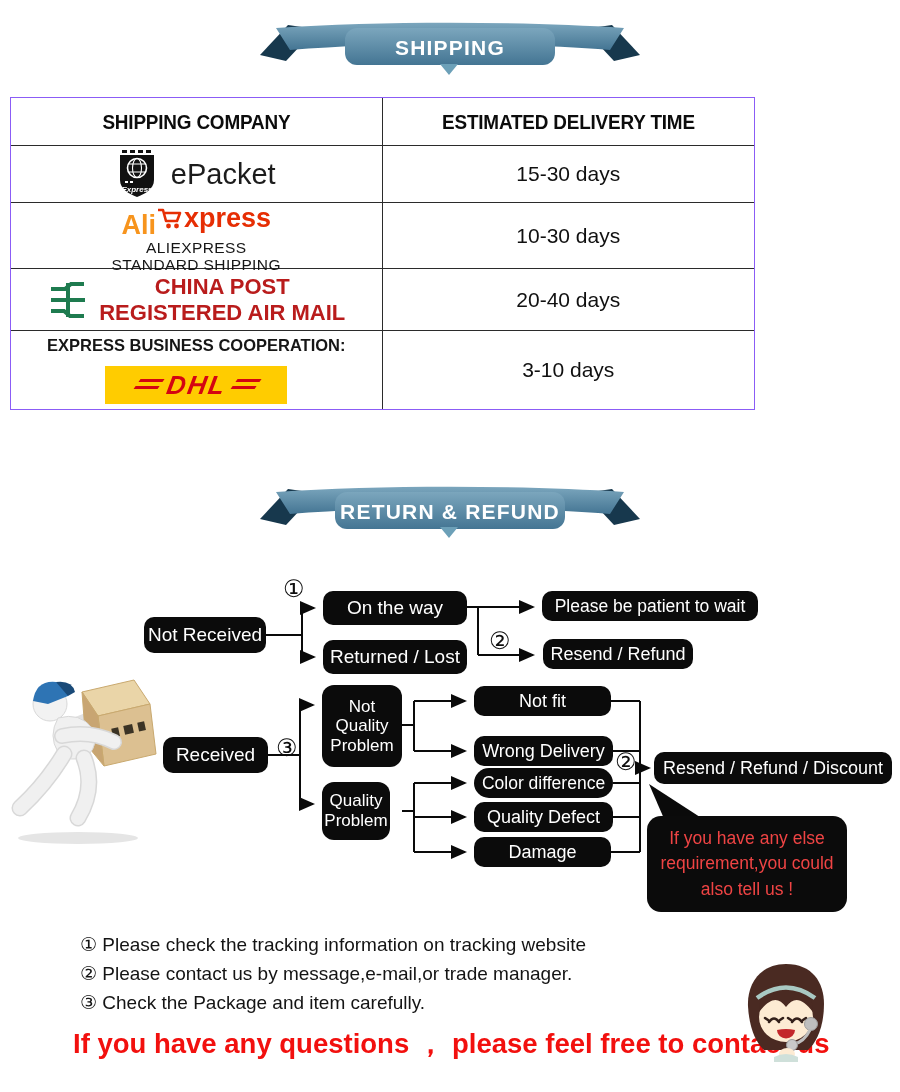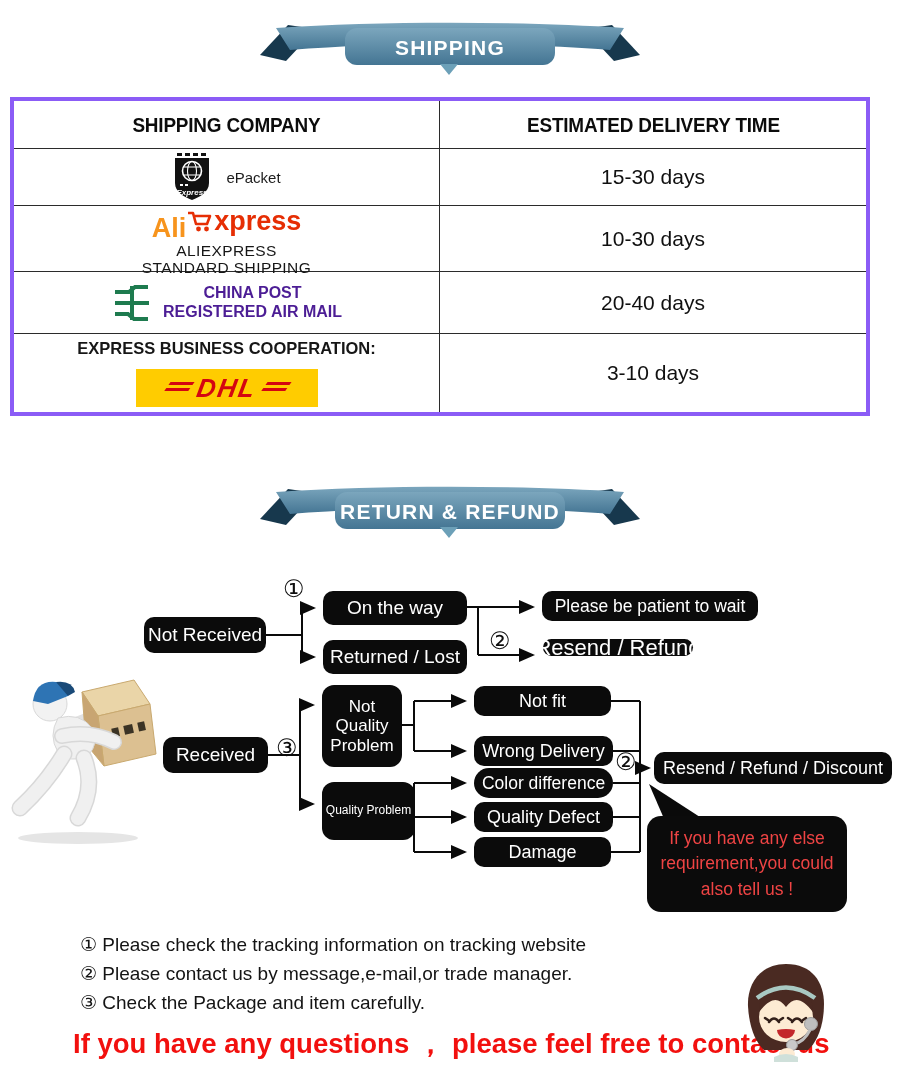--- a/index.html
+++ b/index.html
@@ -7,37 +7,37 @@
         font-family:"Liberation Sans","DejaVu Sans",sans-serif;color:#111;}
 
   
   .ribbon{position:absolute;width:384px;height:48px;}
   .ribbon text{fill:#fff;font-weight:bold;font-size:21px;letter-spacing:1.2px;
                font-family:"Liberation Sans","DejaVu Sans",sans-serif;}
   .tri{position:absolute;width:0;height:0;border-left:9px solid transparent;
        border-right:9px solid transparent;border-top:11px solid var(--ribbon_arrow,#6ca0b8);}
 
   
-  .ship-table{position:absolute;left:10px;top:97px;width:860px;box-sizing:border-box;
-      border:4px solid #8b5cf6;display:grid;grid-template-columns:1fr 1fr;
+  .ship-table{position:absolute;left:10px;top:97px;width:745px;box-sizing:border-box;
+      border:1px solid #8b5cf6;display:grid;grid-template-columns:1fr 1fr;
       grid-template-rows:48px 57px 66px 62px 78px;}
   .tc{display:flex;flex-direction:column;align-items:center;justify-content:center;
       border-bottom:1px solid #2b2b2b;box-sizing:border-box;}
   .tc.last{border-bottom:none;}
   .tc.left{border-right:1px solid #2b2b2b;}
   .th span{display:inline-block;font-weight:800;font-size:21px;letter-spacing:-0.2px;
            transform:scaleX(.9);color:#0c0c0c;}
   .time{font-size:21px;color:#101010;}
   .hrow{flex-direction:row;}
-  .epacket-name{font-size:15px;color:#1c1c1c;margin-left:14px;}
+  .epacket-name{font-size:29px;color:#1c1c1c;margin-left:14px;}
   .alilogo{display:flex;align-items:center;line-height:1;}
   .alilogo .ali{color:var(--ali_orange,#f7941d);font-weight:800;font-size:27px;margin-top:14px;}
   .alilogo .xpress{color:var(--ali_red,#e62e04);font-weight:800;font-size:27px;}
   .ali-sub{font-size:15.5px;color:#161616;line-height:1.12;letter-spacing:.4px;text-align:center;}
-  .cp-text{font-size:16px;font-weight:600;color:#4c1d95;line-height:1.15;text-align:center;}
+  .cp-text{font-size:22px;font-weight:600;color:#b91c1c;line-height:1.15;text-align:center;}
   .coop-label{font-size:16.5px;font-weight:600;color:#161616;margin-bottom:11px;}
   .dhl{width:182px;height:38px;background:var(--dhl_yellow,#ffcc00);display:flex;
        align-items:center;justify-content:center;gap:7px;}
   .dhl .dhltxt{font-style:italic;font-weight:900;font-size:26px;letter-spacing:2px;
        color:var(--dhl_red,#d40511);transform:skewX(-10deg);line-height:1;}
   .dhl .stripes{width:24px;height:13px;transform:skewX(-35deg);
        background:repeating-linear-gradient(180deg,var(--dhl_red,#d40511) 0 3px,transparent 3px 6.5px);}
 
   
   .flow{position:absolute;left:0;top:555px;width:900px;height:375px;}
@@ -234,24 +234,24 @@
 
     <span class="cnum" style="left:283px;top:22px;">①</span>
     <span class="cnum" style="left:489px;top:74px;">②</span>
     <span class="cnum" style="left:276px;top:181px;">③</span>
     <span class="cnum" style="left:615px;top:195px;">②</span>
 
     <div class="fb" style="left:144px;top:62px;width:122px;height:36px;">Not Received</div>
     <div class="fb" style="left:323px;top:36px;width:144px;height:34px;">On the way</div>
     <div class="fb" style="left:323px;top:85px;width:144px;height:34px;">Returned / Lost</div>
     <div class="fb" style="left:542px;top:36px;width:216px;height:30px;font-size:17.5px;">Please be patient to wait</div>
-    <div class="fb" style="left:543px;top:84px;width:150px;height:17px;font-size:22px;">Resend / Refund</div>
+    <div class="fb" style="left:543px;top:84px;width:150px;height:30px;font-size:18px;">Resend / Refund</div>
     <div class="fb" style="left:163px;top:182px;width:105px;height:36px;">Received</div>
     <div class="fb wrap" style="left:322px;top:130px;width:80px;height:82px;font-size:17px;">Not Quality Problem</div>
-    <div class="fb wrap" style="left:322px;top:227px;width:93px;height:58px;font-size:12px;">Quality Problem</div>
+    <div class="fb wrap" style="left:322px;top:227px;width:68px;height:58px;font-size:17px;">Quality Problem</div>
     <div class="fb" style="left:474px;top:131px;width:137px;height:30px;font-size:18px;">Not fit</div>
     <div class="fb" style="left:474px;top:181px;width:139px;height:30px;font-size:18px;">Wrong Delivery</div>
     <div class="fb" style="left:474px;top:213px;width:139px;height:30px;font-size:17.5px;border-radius:15px;">Color difference</div>
     <div class="fb" style="left:474px;top:247px;width:139px;height:30px;font-size:18px;">Quality Defect</div>
     <div class="fb" style="left:474px;top:282px;width:137px;height:30px;font-size:18px;">Damage</div>
     <div class="fb" style="left:654px;top:197px;width:238px;height:32px;font-size:18px;">Resend / Refund / Discount</div>
 
     <div class="bubble" style="left:647px;top:261px;width:200px;height:96px;">
       <div>If you have any else</div>
       <div>requirement,you could</div>

